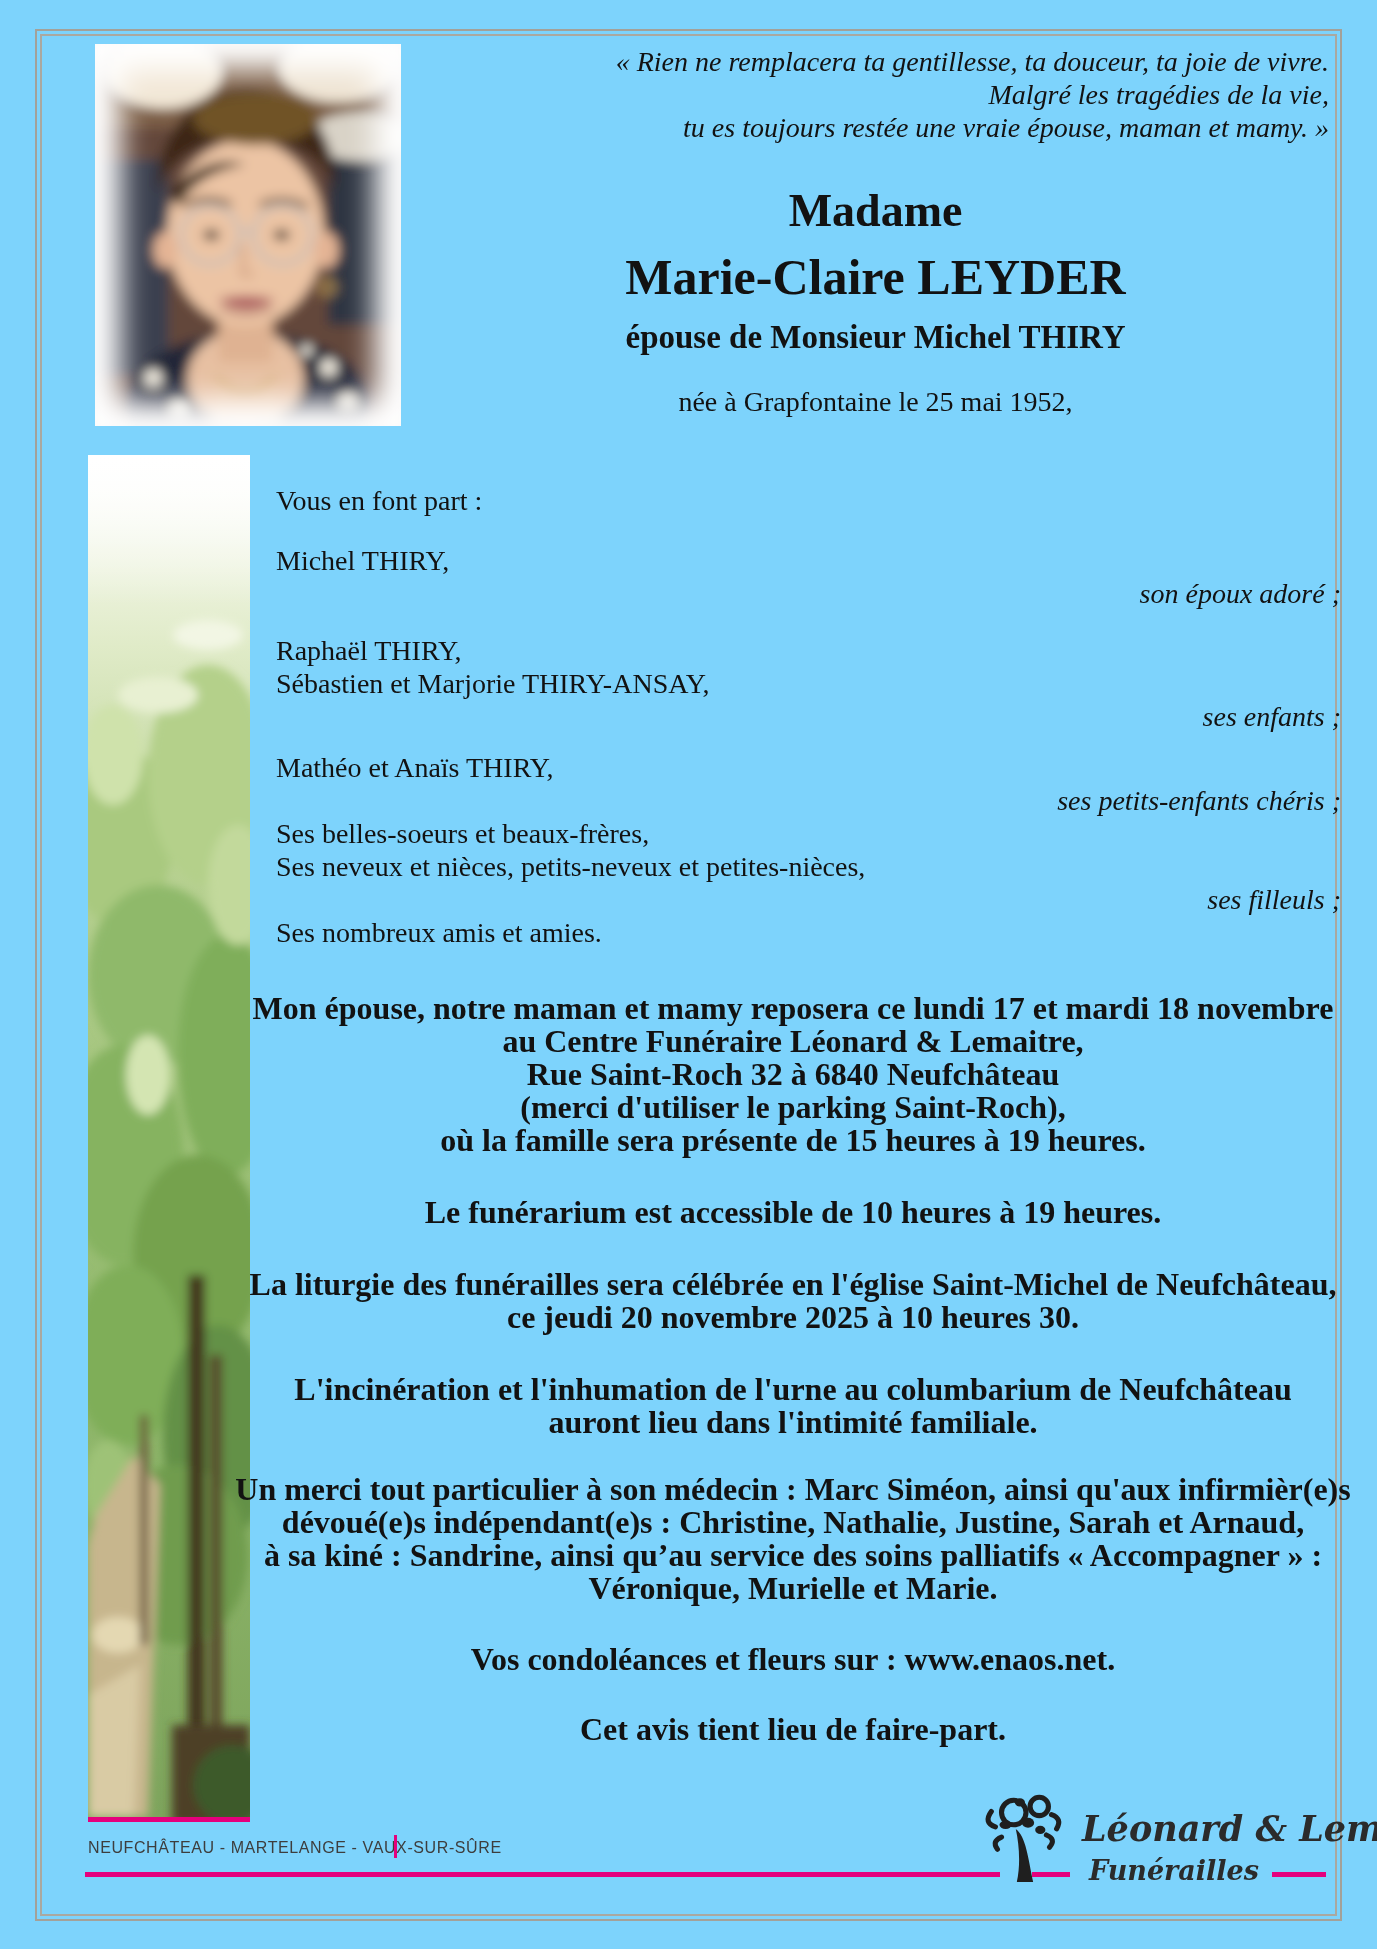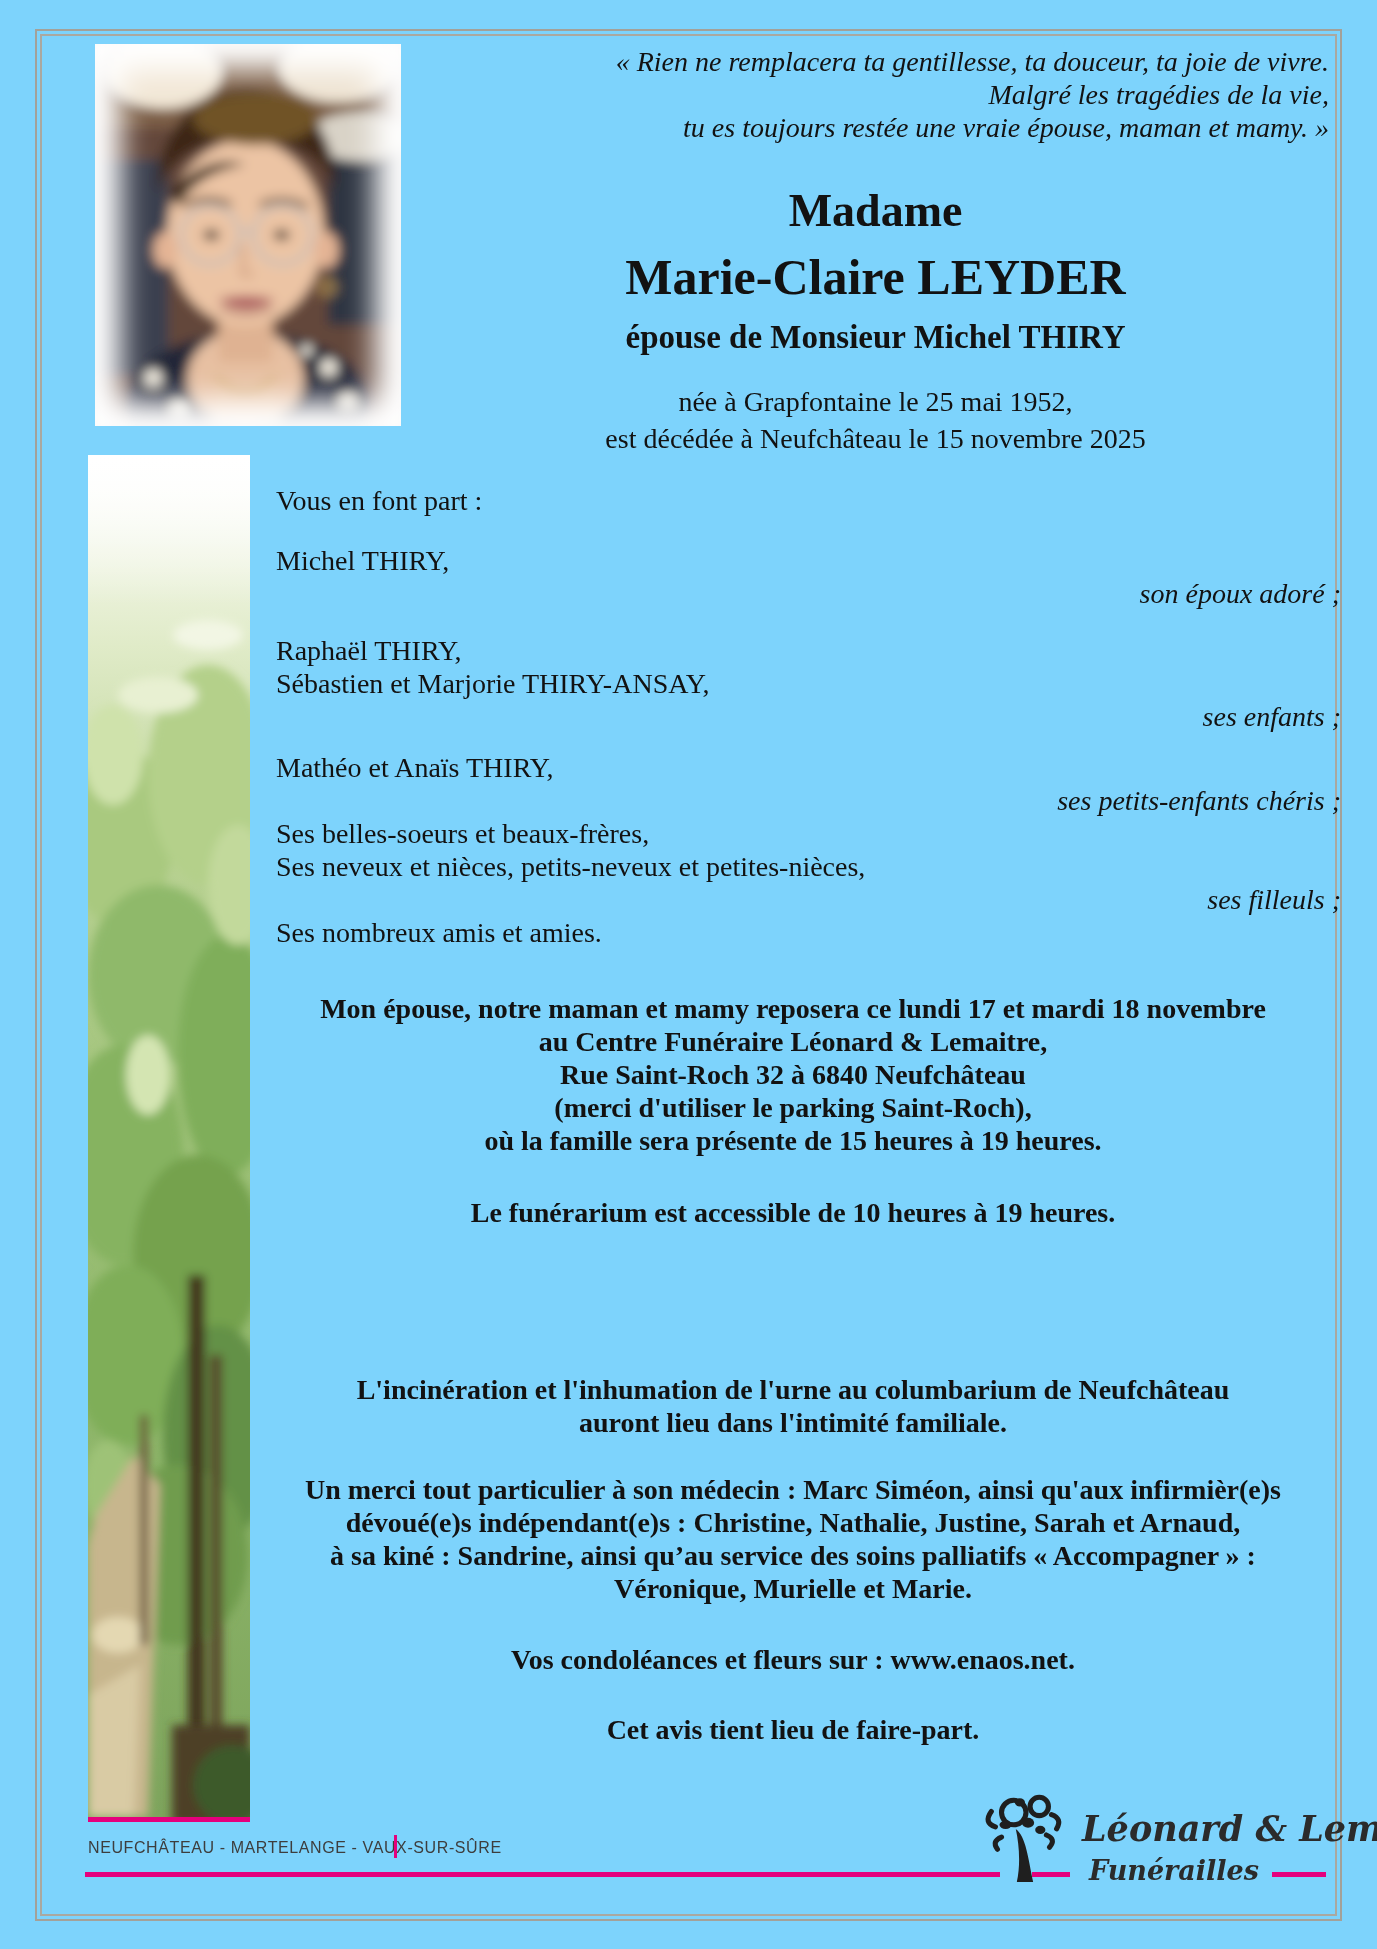--- a/index.html
+++ b/index.html
@@ -24,21 +24,21 @@
   .t-spouse{font-size:33px;font-weight:bold;line-height:42px;margin-top:8px;}
   .dates{position:absolute;left:400px;top:383px;right:52px;text-align:center;
          font-size:28px;line-height:37px;}
   
   .family{position:absolute;left:276px;top:484px;right:62px;font-size:28px;line-height:33px;}
   .fl{white-space:nowrap;}
   .fl.right{text-align:right;font-style:italic;}
   .mt27{margin-top:27px;} .mt16{margin-top:24px;} .mt3{margin-top:18px;} .mt29{margin-top:29px;}
   
   .cblock{position:absolute;left:233px;right:50px;text-align:center;
-          font-size:28px;font-weight:bold;line-height:33px;}
+          font-size:32px;font-weight:bold;line-height:33px;}
   .cblock div{white-space:nowrap;}
   .c-repose{top:992px;} .c-funerarium{top:1196px;} .c-liturgy{top:1268px;}
   .c-cremation{top:1373px;} .c-thanks{top:1473px;} .c-condolences{top:1643px;}
   .c-notice{top:1713px;}
   
   .f-locations{position:absolute;left:88px;top:1839px;font-family:"Liberation Sans",sans-serif;
                font-size:16px;letter-spacing:0.6px;color:#3d3d3d;}
   .f-sep{position:absolute;left:394px;top:1835px;width:3px;height:23px;}
   .f-permanence{position:absolute;left:414px;top:1936px;font-family:"Liberation Sans",sans-serif;
                 font-size:20px;color:#3a3a3a;margin-top:36px;}
@@ -164,21 +164,20 @@
     <div>tu es toujours restée une vraie épouse, maman et mamy. »</div>
   </div>
 
   <div class="titleblock">
     <div class="t-madame">Madame</div>
     <div class="t-name">Marie-Claire LEYDER</div>
     <div class="t-spouse">épouse de Monsieur Michel THIRY</div>
   </div>
   <div class="dates">
     <div>née à Grapfontaine le 25 mai 1952,</div>
-    <div>est décédée à Neufchâteau le 15 novembre 2025</div>
   </div>
 
   <div class="family">
     <div class="fl">Vous en font part :</div>
     <div class="fl mt27">Michel THIRY,</div>
     <div class="fl right">son époux adoré ;</div>
     <div class="fl mt16">Raphaël THIRY,</div>
     <div class="fl">Sébastien et Marjorie THIRY-ANSAY,</div>
     <div class="fl right">ses enfants ;</div>
     <div class="fl mt3">Mathéo et Anaïs THIRY,</div>
@@ -192,20 +191,24 @@
   <div class="cblock c-repose">
     <div>Mon épouse, notre maman et mamy reposera ce lundi 17 et mardi 18 novembre</div>
     <div>au Centre Funéraire Léonard &amp; Lemaitre,</div>
     <div>Rue Saint-Roch 32 à 6840 Neufchâteau</div>
     <div>(merci d'utiliser le parking Saint-Roch),</div>
     <div>où la famille sera présente de 15 heures à 19 heures.</div>
   </div>
   <div class="cblock c-funerarium">
     <div>Le funérarium est accessible de 10 heures à 19 heures.</div>
   </div>
+  <div class="cblock c-liturgy">
+    <div>La liturgie des funérailles sera célébrée en l'église Saint-Michel de Neufchâteau,</div>
+    <div>ce jeudi 20 novembre 2025 à 10 heures 30.</div>
+  </div>
   <div class="cblock c-cremation">
     <div>L'incinération et l'inhumation de l'urne au columbarium de Neufchâteau</div>
     <div>auront lieu dans l'intimité familiale.</div>
   </div>
   <div class="cblock c-thanks">
     <div>Un merci tout particulier à son médecin : Marc Siméon, ainsi qu'aux infirmièr(e)s</div>
     <div>dévoué(e)s indépendant(e)s : Christine, Nathalie, Justine, Sarah et Arnaud,</div>
     <div>à sa kiné : Sandrine, ainsi qu’au service des soins palliatifs « Accompagner » :</div>
     <div>Véronique, Murielle et Marie.</div>
   </div>

